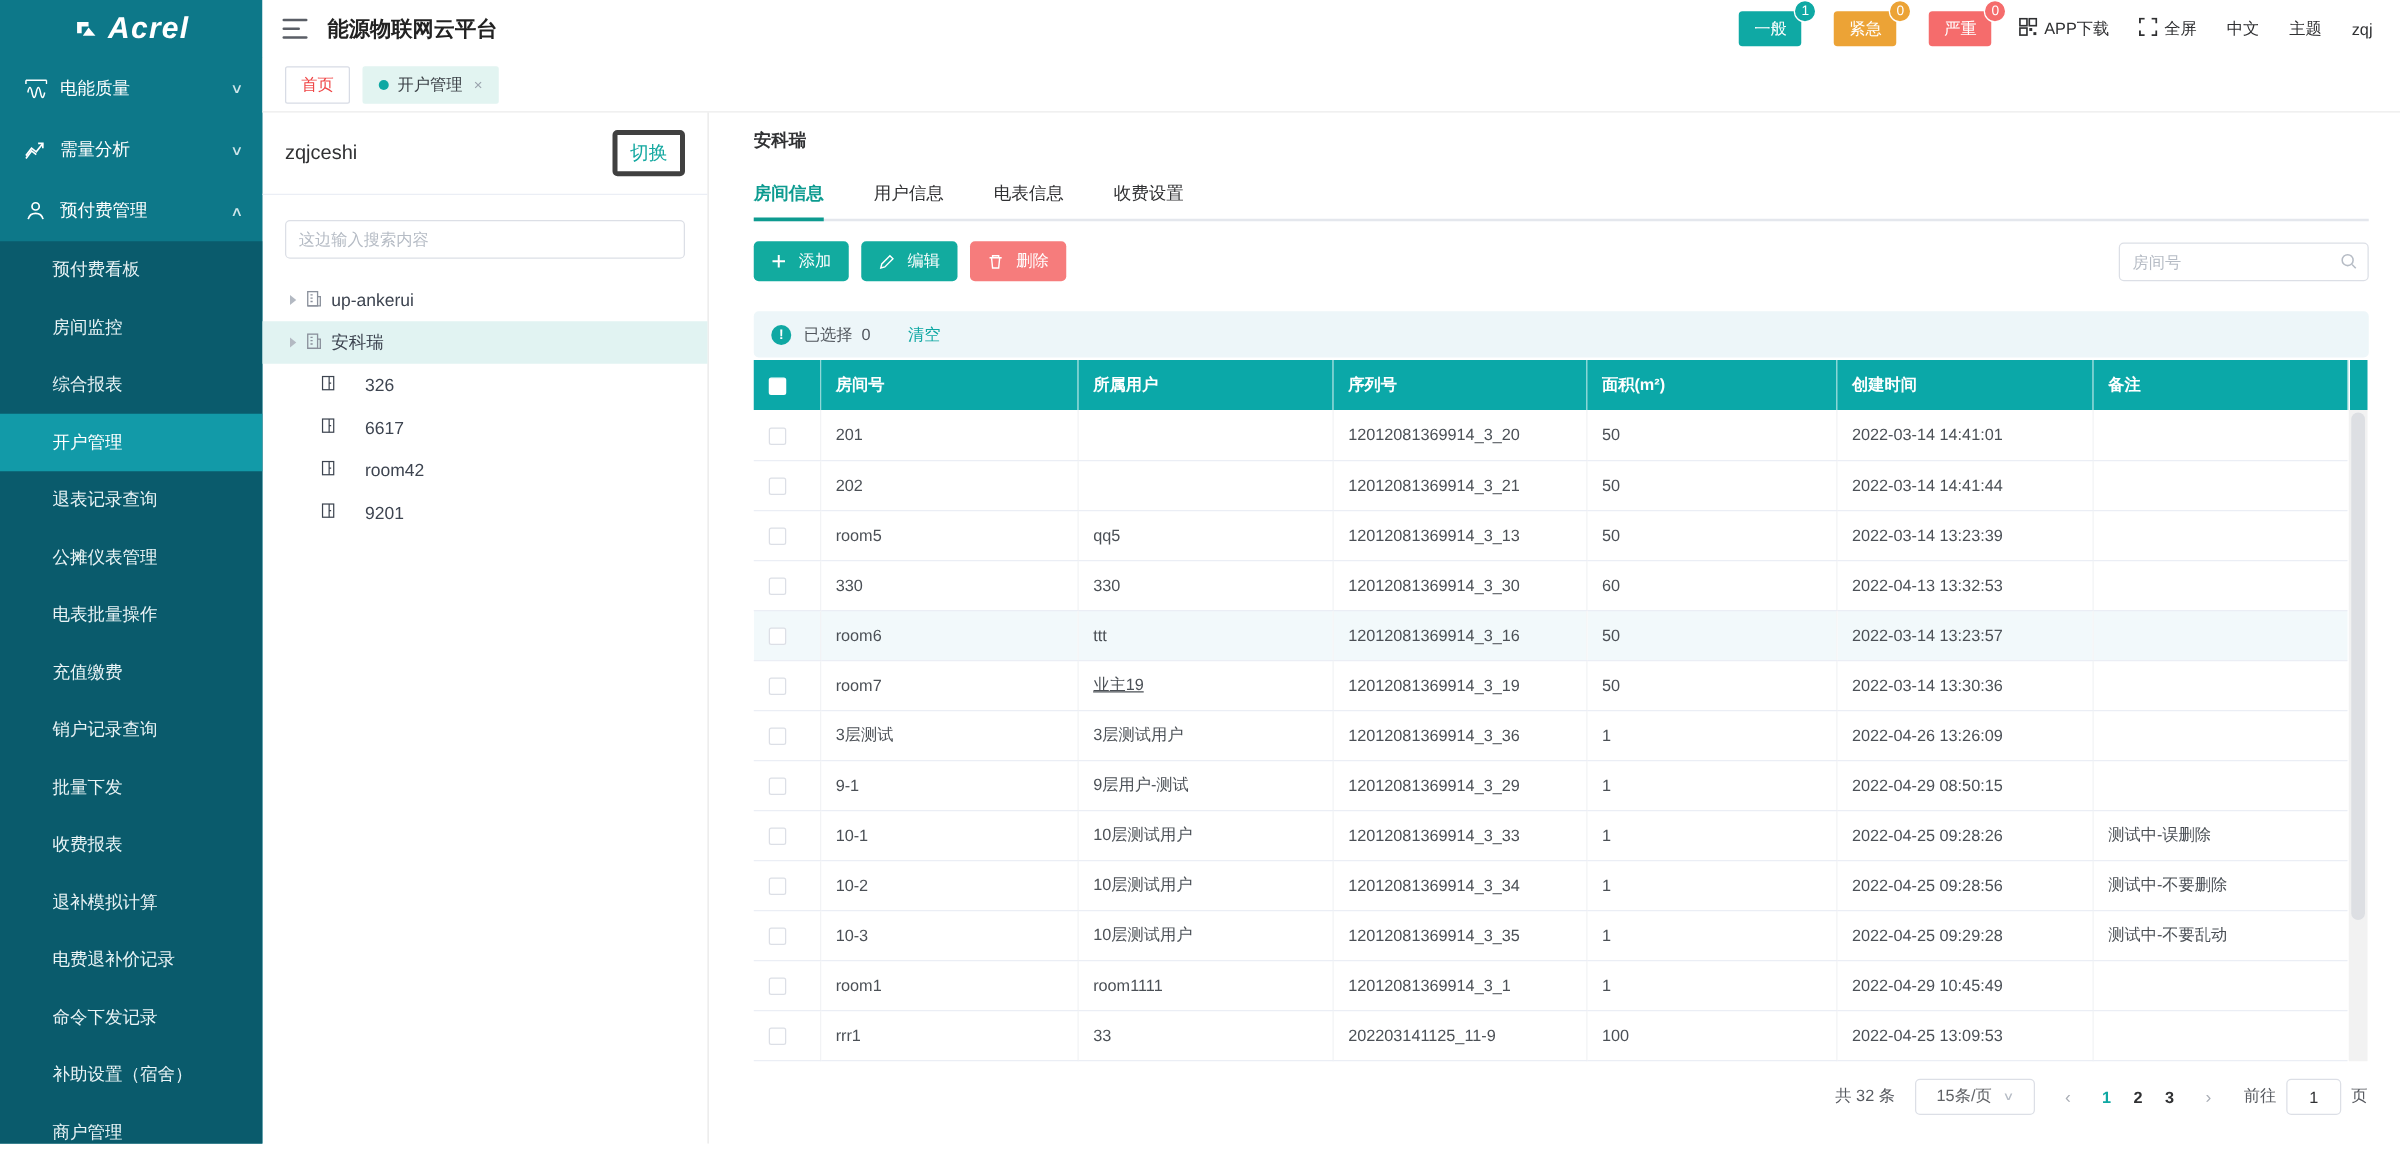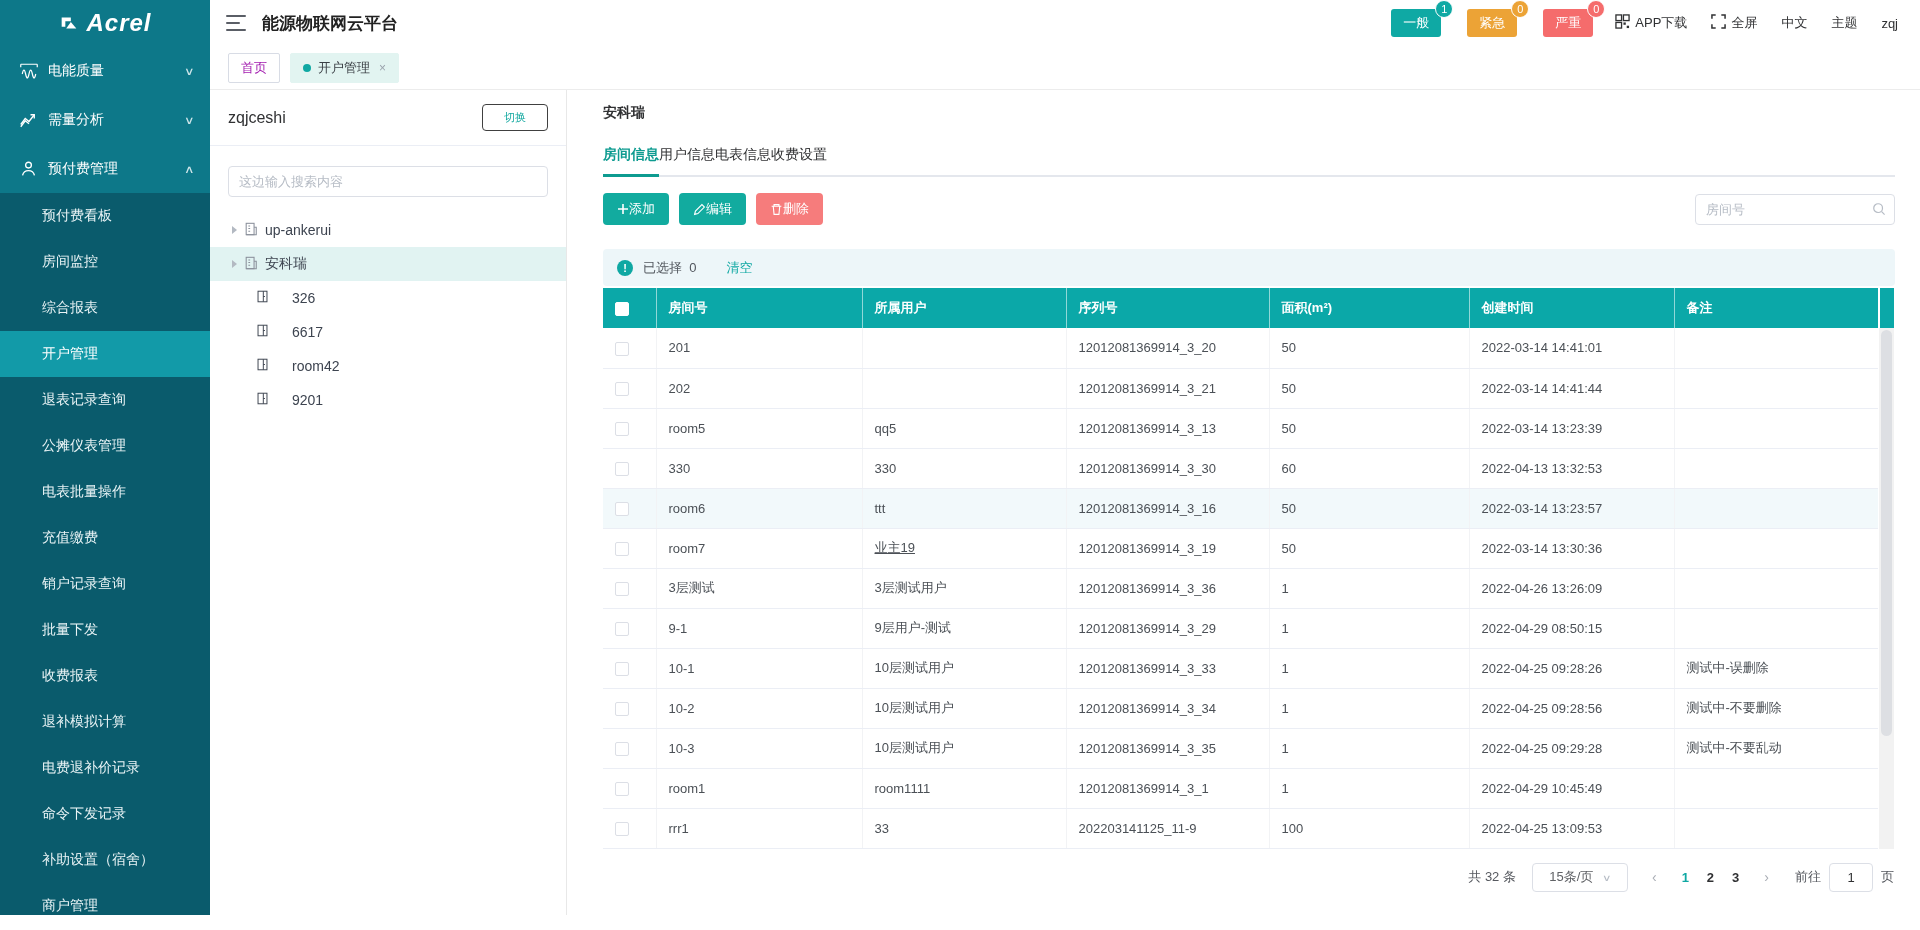--- a/index.html
+++ b/index.html
@@ -30,50 +30,50 @@
   .app-title { font-size:17px; font-weight:bold; color:#222; }
   .topbar-right { margin-left:auto; display:flex; align-items:center; gap:22px; }
   .alarm-badges { display:flex; align-items:center; gap:26px; }
   .abadge { position:relative; color:#fff; font-size:13px; padding:5px 12px; border-radius:3px; cursor:pointer; }
   .abadge sup { position:absolute; top:-9px; right:-12px; min-width:18px; height:18px; line-height:16px; text-align:center; border-radius:50%; background:#999; color:#fff; font-size:11px; border:1px solid #fff; }
   .top-link { display:flex; align-items:center; gap:5px; font-size:13px; color:#303133; cursor:pointer; }
   .top-link svg { color:#303133; }
 
   
   .crumbbar { height:44px; display:flex; align-items:center; gap:10px; padding:0 0 0 18px; background:#fff; border-bottom:1px solid #ececec; }
-  .crumb-tab { height:30px; display:flex; align-items:center; gap:7px; padding:0 12px; font-size:13px; color:#a21caf; background:#fff; border:1px solid #d8dce5; border-radius:2px; cursor:pointer; }
+  .crumb-tab { height:30px; display:flex; align-items:center; gap:7px; padding:0 12px; font-size:13px; color:#ef4444; background:#fff; border:1px solid #d8dce5; border-radius:2px; cursor:pointer; }
   .crumb-tab.active { background:#e2f4f1; border-color:#e2f4f1; color:#3a3f45; }
   .crumb-dot { width:8px; height:8px; border-radius:50%; background:#0fa8a3; }
   .crumb-x { color:#9aa3ad; font-size:12px; margin-left:2px; }
 
   
   .content { flex:1; display:flex; min-height:0; }
   .left-panel { width:357px; min-width:357px; border-right:1px solid #e8e8e8; padding:0; }
   .panel-head { display:flex; align-items:center; justify-content:space-between; padding:14px 18px; border-bottom:1px solid #ebeef5; }
   .panel-title { font-size:16px; color:#303133; }
-  .switch-btn { color:#13a8a0; background:#fff; border:1px solid #404040; border-radius:4px; font-size:11px; padding:5px 21px; cursor:pointer; }
+  .switch-btn { color:#13a8a0; background:#fff; border:4px solid #404040; border-radius:4px; font-size:15px; padding:5px 10px; cursor:pointer; }
   .panel-search { margin:20px 18px 0 18px; position:relative; }
   .panel-search input { width:100%; height:31px; border:1px solid #dcdfe6; border-radius:4px; padding:0 10px; font-size:13px; color:#303133; outline:none; }
   .panel-search input::placeholder { color:#b6bcc5; }
   .tree { margin-top:16px; }
   .tree-node { height:34px; display:flex; align-items:center; padding-left:22px; gap:7px; font-size:14px; color:#3d4450; cursor:pointer; }
   .tree-node.selected { background:#e1f3f2; }
   .tree-caret { width:0; height:0; border-left:5px solid #b3b9c2; border-top:4px solid transparent; border-bottom:4px solid transparent; }
   .tree-node svg { color:#8a909b; }
   .tree-leaf { height:34px; display:flex; align-items:center; padding-left:46px; gap:23px; font-size:14px; color:#3d4450; cursor:pointer; }
 
   
   .main { flex:1; padding:14px 25px 0 36px; min-width:0; }
   .section-title { font-size:14px; font-weight:bold; color:#303133; }
-  .tabs { display:flex; margin-top:14px; border-bottom:2px solid #e4e7ed; }
+  .tabs { display:flex; gap:40px; margin-top:14px; border-bottom:2px solid #e4e7ed; }
   .tab { padding:10px 0 11px 0; font-size:14px; color:#303133; cursor:pointer; position:relative; }
   .tab.active { color:#0d9b90; font-weight:bold; }
   .tab.active:after { content:""; position:absolute; left:0; right:0; bottom:-2px; height:3px; background:#0d9b90; }
   .toolbar { display:flex; align-items:center; margin-top:16px; }
-  .btn { height:32px; display:flex; align-items:center; gap:0; border:none; border-radius:4px; color:#fff; font-size:13px; padding:0 14px; margin-right:10px; cursor:pointer; font-family:inherit; }
+  .btn { height:32px; display:flex; align-items:center; gap:10px; border:none; border-radius:4px; color:#fff; font-size:13px; padding:0 14px; margin-right:10px; cursor:pointer; font-family:inherit; }
   .btn-teal { background:#12ab9f; }
   .btn-red { background:#f67c7c; }
   .toolbar-search { margin-left:auto; position:relative; width:200px; }
   .toolbar-search input { width:100%; height:31px; border:1px solid #dcdfe6; border-radius:4px; padding:0 30px 0 10px; font-size:13px; outline:none; }
   .toolbar-search input::placeholder { color:#b6bcc5; }
   .toolbar-search svg { position:absolute; right:9px; top:8px; color:#b6bcc5; }
   .selection-bar { margin-top:24px; height:37px; background:#edf6f9; border-radius:4px; display:flex; align-items:center; padding:0 14px; gap:10px; font-size:13px; color:#51565d; }
   .info-ic { width:16px; height:16px; border-radius:50%; background:#0fa8a3; color:#fff; font-size:11px; font-weight:bold; display:flex; align-items:center; justify-content:center; }
   .clear-link { color:#0fa8a3; margin-left:20px; cursor:pointer; }
 

